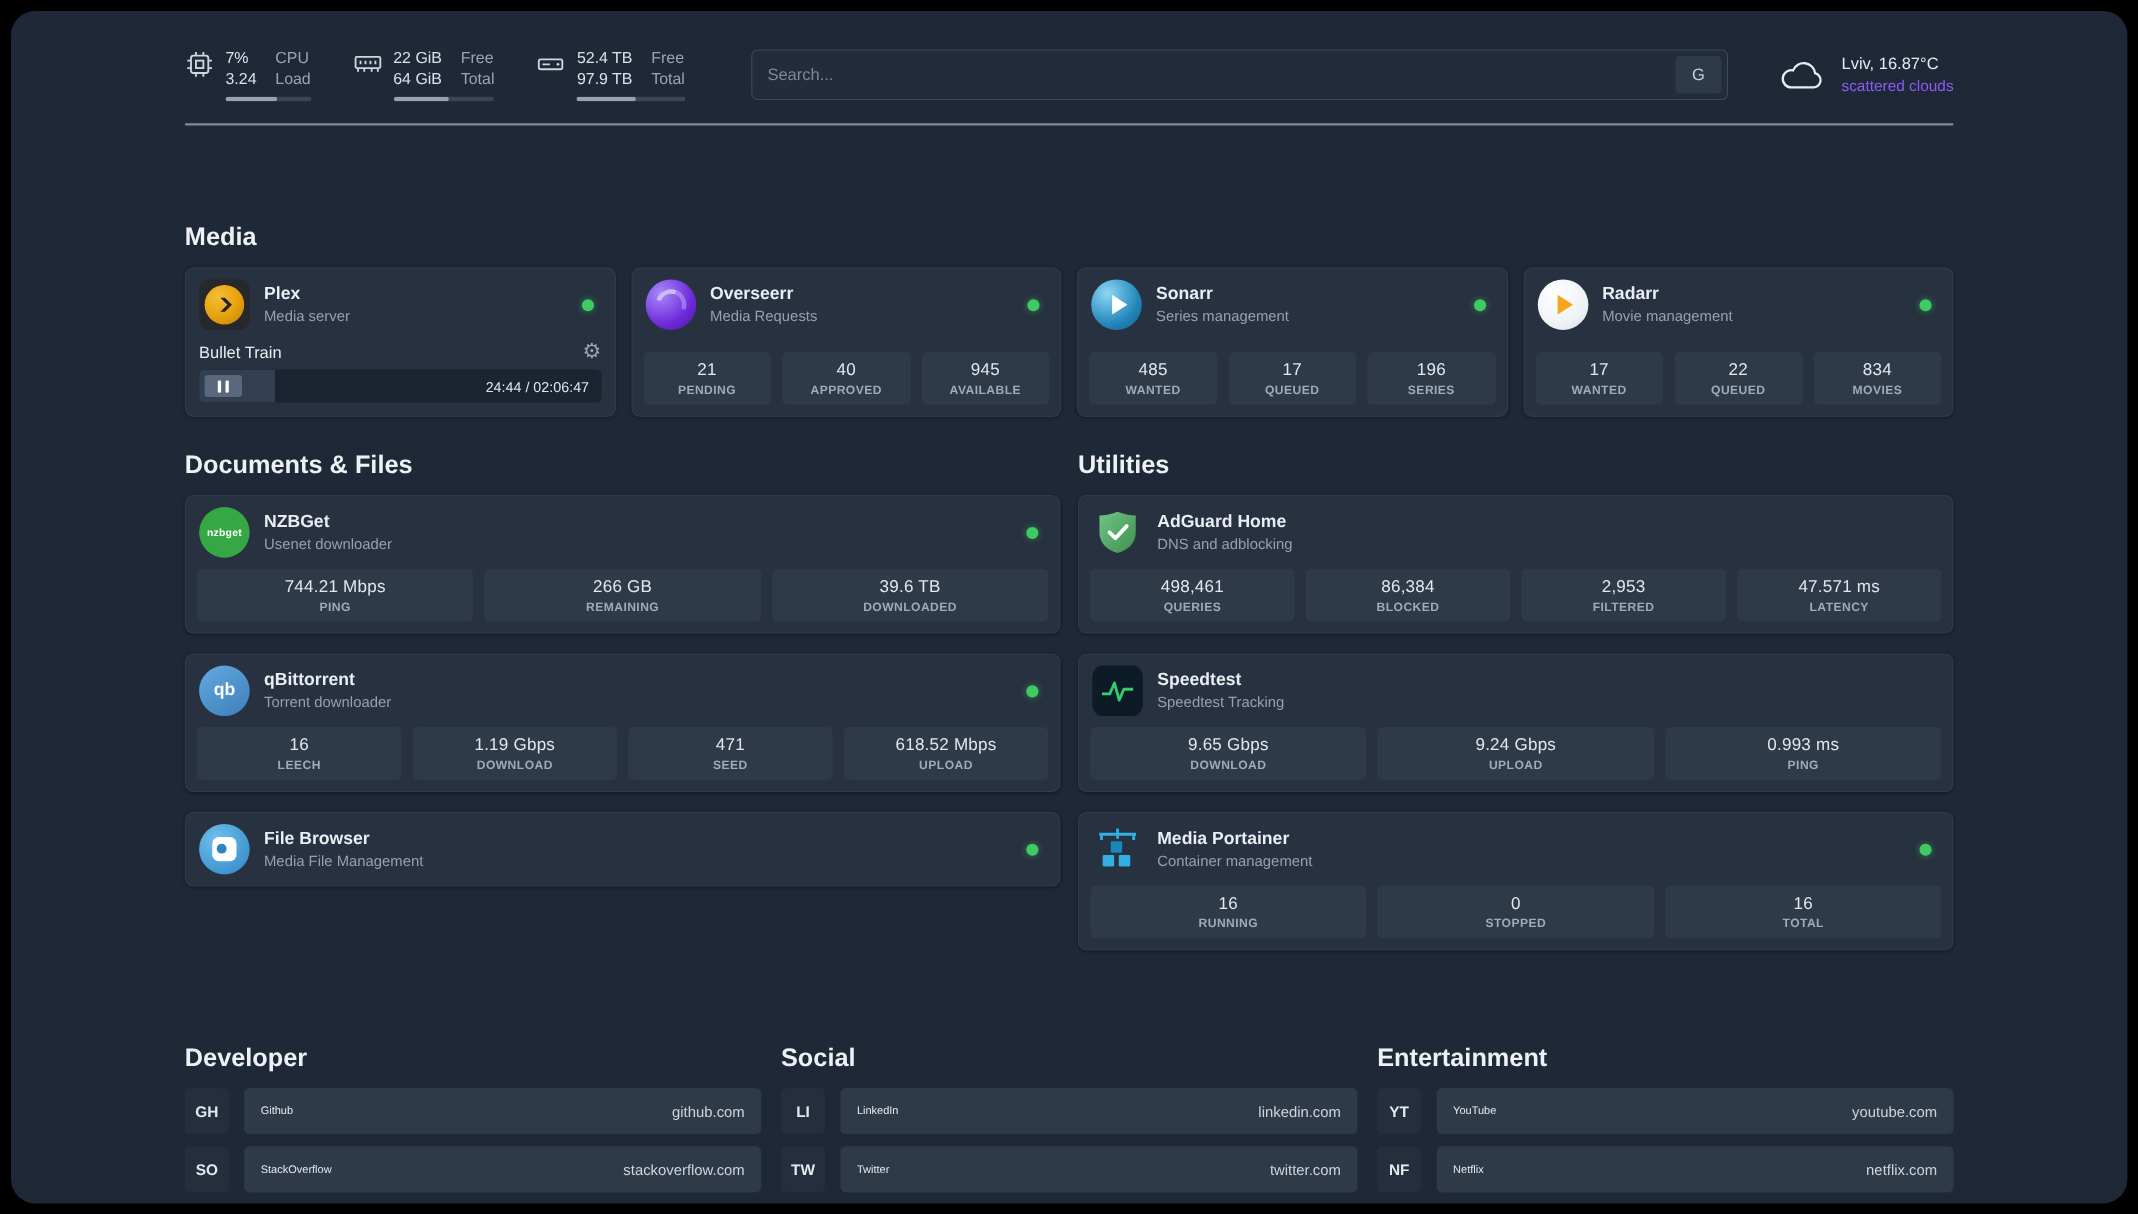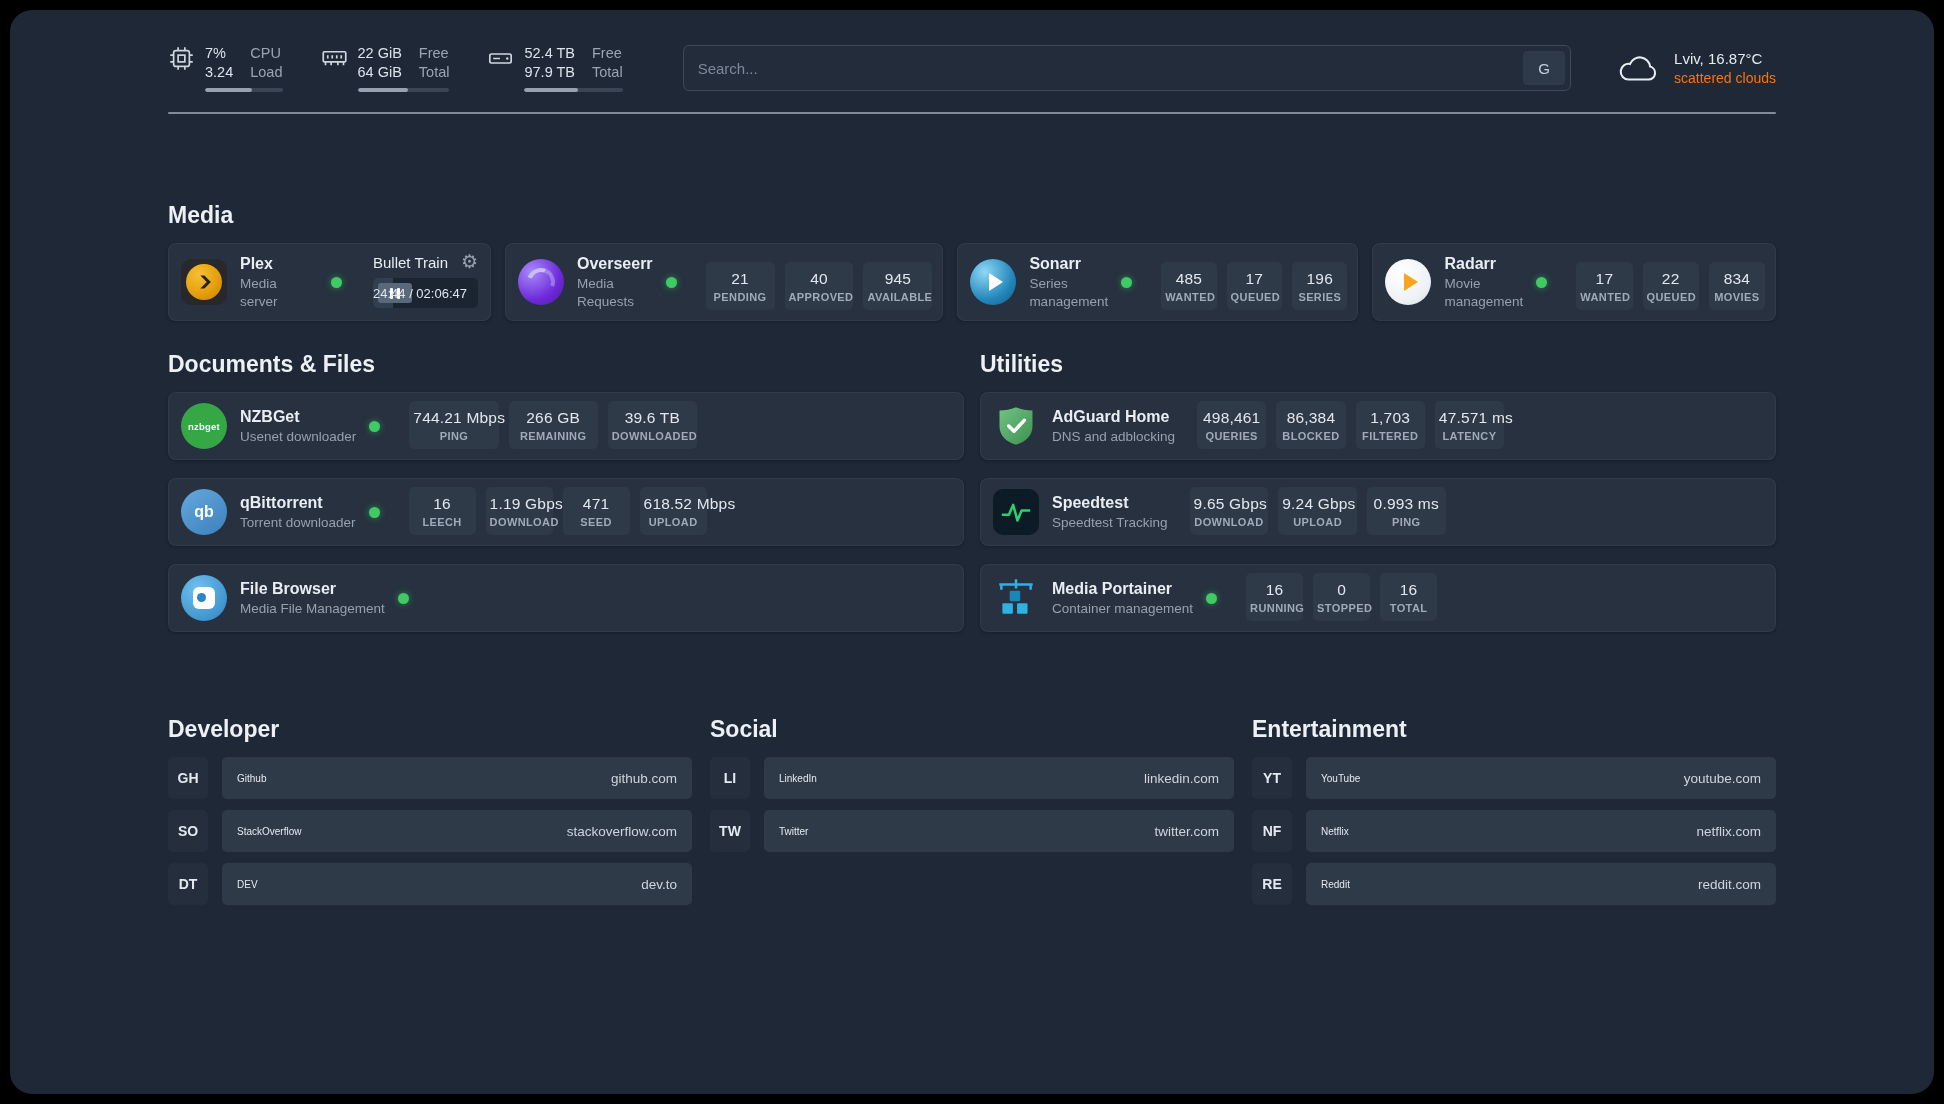--- a/index.html
+++ b/index.html
@@ -21,35 +21,35 @@
   .searchbox{flex:1;display:flex;align-items:center;height:44px;background:#222c3a;border:1px solid #3e4a5a;
     border-radius:6px;margin:0 44px 0 22px;padding:0 5px 0 0;}
   .searchbox input{flex:1;background:none;border:none;outline:none;color:#dfe5ec;font-size:15px;padding:0 14px;
     font-family:inherit;}
   .searchbox input::placeholder{color:#7e8898;}
   .g-btn{width:42px;height:34px;background:#2e3a4a;border-radius:4px;display:flex;align-items:center;
     justify-content:center;color:#c7cfd9;font-size:15px;cursor:pointer;flex:none;}
   .weather{display:flex;align-items:center;gap:13px;}
   .weather svg{width:46px;height:34px;flex:none;}
   .weather-loc{font-size:15px;color:#e6eaf0;line-height:1.4;}
-  .weather-cond{font-size:14px;color:#f97316;line-height:1.4;}
+  .weather-cond{font-size:14px;color:#8b5cf6;line-height:1.4;}
   .divider{height:2px;background:#9aa3af;opacity:.8;border-radius:1px;margin-top:20px;}
 
   
   .section-title{font-size:23px;font-weight:600;color:#edf0f4;margin:0 0 14px;}
   .media-section{margin-top:88px;}
   .media-row{display:flex;gap:14px;}
   .media-row .card{flex:1;}
   .mid-columns{display:flex;gap:16px;margin-top:30px;}
   .col{flex:1;min-width:0;}
   .col .card{margin-bottom:18px;}
 
   
   .card{background:#27313f;border:1px solid rgba(255,255,255,.055);border-radius:8px;
-    box-shadow:0 1px 3px rgba(0,0,0,.28);display:flex;cursor:pointer;}
+    box-shadow:0 1px 3px rgba(0,0,0,.28);display:flex;flex-direction:column;cursor:pointer;}
   .card-head{display:flex;align-items:center;gap:13px;padding:10px 12px;}
   .app-meta{min-width:0;}
   .app-name{font-size:16px;font-weight:600;color:#eaeef3;line-height:1.25;}
   .app-desc{font-size:13.5px;color:#96a0af;line-height:1.3;margin-top:1px;}
   .status-dot{width:11px;height:11px;border-radius:50%;background:#3fca63;margin-left:auto;margin-right:7px;
     box-shadow:0 0 7px rgba(63,202,99,.55);flex:none;}
   .stats-row{display:flex;gap:10px;padding:0 10px 10px;margin-top:auto;}
   .tile{flex:1;background:#2f3a49;border-radius:5px;text-align:center;padding:8px 4px 7px;min-width:0;}
   .tile-value{font-size:15.5px;color:#e2e7ee;letter-spacing:.2px;white-space:nowrap;}
   .tile-label{font-size:11px;font-weight:700;color:#a0aab9;margin-top:3px;letter-spacing:.4px;}
@@ -418,21 +418,21 @@
           <div class="stats-row">
             <div class="tile">
               <div class="tile-value">498,461</div>
               <div class="tile-label">QUERIES</div>
             </div>
             <div class="tile">
               <div class="tile-value">86,384</div>
               <div class="tile-label">BLOCKED</div>
             </div>
             <div class="tile">
-              <div class="tile-value">1,703</div>
+              <div class="tile-value">2,953</div>
               <div class="tile-label">FILTERED</div>
             </div>
             <div class="tile">
               <div class="tile-value">47.571 ms</div>
               <div class="tile-label">LATENCY</div>
             </div>
           </div>
         </div>
 
         <div class="card">

